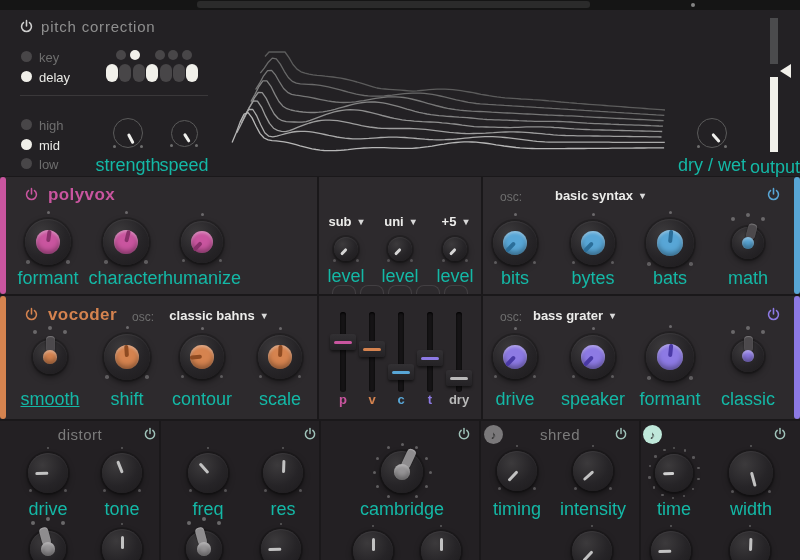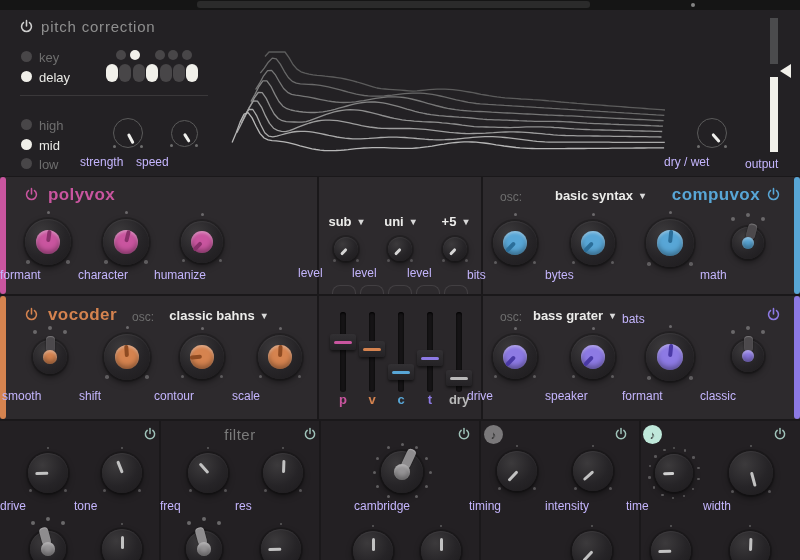--- a/index.html
+++ b/index.html
@@ -14,21 +14,21 @@
   
   .toppanel{left:0;top:10px;width:800px;height:166px;background:#232124}
   .mod{background:#2d2a2d}
   .bmod{background:#232023}
   .strip{width:6px;border-radius:3px}
   
   .ptitle{color:#8f8f8f;font-size:15px;letter-spacing:.8px}
   .mtitle{font-size:17px;letter-spacing:.4px;font-weight:bold}
   .gtitle{color:#7b7b7b;font-size:17px;letter-spacing:.5px;text-align:center}
   .btitle{color:#7b7b7b;font-size:15px;letter-spacing:.5px;text-align:center}
-  .lbl{color:#c4b5fd;font-size:12px;text-align:left}
+  .lbl{color:#14b8a6;font-size:18px;text-align:center}
   .rlbl{font-size:13px;color:#6e6e6e}
   .rlbl.on{color:#e9e9e5}
   .osc{color:#6e6e6e;font-size:12px}
   .dd{display:flex;align-items:center;justify-content:center;gap:7px;color:#ececea;font-size:13px;font-weight:bold;height:18px;cursor:pointer}
   .dd .caret{color:#d8d8d8;font-size:10px}
   
   .radio{width:11px;height:11px;border-radius:50%;background:#484648}
   .radio.on{background:#f1f0ea}
   .bdot{width:10px;height:10px;border-radius:50%;background:#484648}
   .bdot.on{background:#f1f0ea}
@@ -138,21 +138,20 @@
   <div class="abs dd" style="left:426px;top:212px;width:58px">
     <span>+5</span>
       <span class="caret">▾</span>
   </div>
 
   <div class="abs osc" style="left:500px;top:190px">osc:</div>
   <div class="abs dd" style="left:535px;top:186px;width:130px">
     <span>basic syntax</span>
       <span class="caret">▾</span>
   </div>
-  <div class="abs mtitle" style="left:620px;top:185px;width:140px;text-align:right;color:#58a6d6">compuvox</div>
   <span class="pwr" style="left:766px;top:187px;color:#58a6d6">
       <svg width="15" height="15" viewBox="0 0 20 20" fill="none" stroke="currentColor" stroke-width="2.1" stroke-linecap="round">
         <path d="M10 2.2v7"></path>
         <path d="M6 4.8a6.6 6.6 0 1 0 8 0"></path>
       </svg>
     </span>
 
   <span class="pwr" style="left:24px;top:307px;color:#d5834f">
       <svg width="15" height="15" viewBox="0 0 20 20" fill="none" stroke="currentColor" stroke-width="2.1" stroke-linecap="round">
         <path d="M10 2.2v7"></path>
@@ -186,40 +185,41 @@
       <span></span>
   </div>
   <div id="sliders"></div>
 
   <div class="abs bmod" style="left:0;top:421px;width:159px;height:139px"></div>
   <div class="abs bmod" style="left:161px;top:421px;width:158px;height:139px"></div>
   <div class="abs bmod" style="left:321px;top:421px;width:158px;height:139px"></div>
   <div class="abs bmod" style="left:481px;top:421px;width:158px;height:139px"></div>
   <div class="abs bmod" style="left:641px;top:421px;width:159px;height:139px"></div>
 
+  <div class="abs btitle" style="left:0;top:426px;width:160px">distort</div>
   <span class="pwr sm" style="left:143px;top:427px;color:#9fc3b9">
       <svg width="14" height="14" viewBox="0 0 20 20" fill="none" stroke="currentColor" stroke-width="2.1" stroke-linecap="round">
         <path d="M10 2.2v7"></path>
         <path d="M6 4.8a6.6 6.6 0 1 0 8 0"></path>
       </svg>
     </span>
-  <div class="abs btitle" style="left:160px;top:426px;width:160px">filter</div>
   <span class="pwr sm" style="left:303px;top:427px;color:#9fc3b9">
       <svg width="14" height="14" viewBox="0 0 20 20" fill="none" stroke="currentColor" stroke-width="2.1" stroke-linecap="round">
         <path d="M10 2.2v7"></path>
         <path d="M6 4.8a6.6 6.6 0 1 0 8 0"></path>
       </svg>
     </span>
   <span class="pwr sm" style="left:457px;top:427px;color:#9fc3b9">
       <svg width="14" height="14" viewBox="0 0 20 20" fill="none" stroke="currentColor" stroke-width="2.1" stroke-linecap="round">
         <path d="M10 2.2v7"></path>
         <path d="M6 4.8a6.6 6.6 0 1 0 8 0"></path>
       </svg>
     </span>
   <span class="note" style="left:484px;top:425px;background:#7a787a">♪</span>
+  <div class="abs btitle" style="left:480px;top:426px;width:160px">shred</div>
   <span class="pwr sm" style="left:614px;top:427px;color:#9fc3b9">
       <svg width="14" height="14" viewBox="0 0 20 20" fill="none" stroke="currentColor" stroke-width="2.1" stroke-linecap="round">
         <path d="M10 2.2v7"></path>
         <path d="M6 4.8a6.6 6.6 0 1 0 8 0"></path>
       </svg>
     </span>
   <span class="note" style="left:643px;top:425px;background:#bfe8da">♪</span>
   <span class="pwr sm" style="left:773px;top:427px;color:#9fc3b9">
       <svg width="14" height="14" viewBox="0 0 20 20" fill="none" stroke="currentColor" stroke-width="2.1" stroke-linecap="round">
         <path d="M10 2.2v7"></path>
@@ -315,41 +315,41 @@
     <div class="dot" style="left: 571.81px; top: 260.69px; width: 3.5px; height: 3.5px; background: rgb(94, 92, 94);"></div>
     <div class="dot" style="left: 610.69px; top: 260.69px; width: 3.5px; height: 3.5px; background: rgb(94, 92, 94);"></div>
     <div class="lbl" style="position: absolute; left: 545px; top: 268px; width: 96px;">bytes</div>
     <div class="kb" style="left: 646px; top: 219px; width: 48px; height: 48px;">
       <div class="cap" style="inset: 23%; background: rgb(88, 166, 214);"></div>
       <div class="nd" style="left: calc(50% - 1.75px); width: 3.5px; height: 12.96px; background: rgb(43, 110, 153); transform: rotate(6deg);"></div>
     </div>
     <div class="dot" style="left: 668.5px; top: 210.5px; width: 3px; height: 3px; background: rgb(107, 105, 107);"></div>
     <div class="dot" style="left: 647.37px; top: 262.13px; width: 3.5px; height: 3.5px; background: rgb(94, 92, 94);"></div>
     <div class="dot" style="left: 689.13px; top: 262.13px; width: 3.5px; height: 3.5px; background: rgb(94, 92, 94);"></div>
-    <div class="lbl" style="position: absolute; left: 622px; top: 268px; width: 96px; margin-top: 44px;">bats</div>
+    <div class="lbl" style="position: absolute; left: 622px; top: 268px; width: 96px;">bats</div>
     <div class="kb" style="left: 732px; top: 227px; width: 32px; height: 32px;">
       <div class="rotor" style="transform: rotate(15deg);">
         <div class="tab" style="left: calc(50% - 4.5px); top: -4px; width: 9px; height: 16px; background: rgb(76, 73, 76); box-shadow: rgba(0, 0, 0, 0.6) 0px 1px 2px, rgba(255, 255, 255, 0.25) 0px 1px 1px inset;"></div>
       </div>
       <div class="cap" style="inset: 30%; background: rgb(88, 166, 214);"></div>
     </div>
     <div class="dot" style="left: 731px; top: 217px; width: 4px; height: 4px; background: rgb(106, 104, 106);"></div>
     <div class="dot" style="left: 746px; top: 213px; width: 4px; height: 4px; background: rgb(106, 104, 106);"></div>
     <div class="dot" style="left: 761px; top: 217px; width: 4px; height: 4px; background: rgb(106, 104, 106);"></div>
     <div class="lbl" style="position: absolute; left: 700px; top: 268px; width: 96px;">math</div>
     <div class="kb" style="left: 33px; top: 340px; width: 34px; height: 34px;">
       <div class="rotor" style="transform: rotate(0deg);">
         <div class="tab" style="left: calc(50% - 4.5px); top: -4px; width: 9px; height: 17px; background: rgb(76, 73, 76); box-shadow: rgba(0, 0, 0, 0.6) 0px 1px 2px, rgba(255, 255, 255, 0.25) 0px 1px 1px inset;"></div>
       </div>
       <div class="cap" style="inset: 30%; background: rgb(213, 131, 79);"></div>
     </div>
     <div class="dot" style="left: 33px; top: 330px; width: 4px; height: 4px; background: rgb(106, 104, 106);"></div>
     <div class="dot" style="left: 48px; top: 326px; width: 4px; height: 4px; background: rgb(106, 104, 106);"></div>
     <div class="dot" style="left: 63px; top: 330px; width: 4px; height: 4px; background: rgb(106, 104, 106);"></div>
-    <div class="lbl" style="position: absolute; left: 2px; top: 389px; width: 96px;">smooth</div>
+    <div class="lbl" style="position: absolute; left: 2px; top: 389px; width: 96px; text-decoration: underline;">smooth</div>
     <div class="kb" style="left: 104px; top: 334px; width: 46px; height: 46px;">
       <div class="cap" style="inset: 23%; background: rgb(213, 131, 79);"></div>
       <div class="nd" style="left: calc(50% - 1.75px); width: 3.5px; height: 12.42px; background: rgb(143, 75, 34); transform: rotate(-4deg);"></div>
     </div>
     <div class="dot" style="left: 125.5px; top: 325.5px; width: 3px; height: 3px; background: rgb(107, 105, 107);"></div>
     <div class="dot" style="left: 105.09px; top: 375.41px; width: 3.5px; height: 3.5px; background: rgb(94, 92, 94);"></div>
     <div class="dot" style="left: 145.41px; top: 375.41px; width: 3.5px; height: 3.5px; background: rgb(94, 92, 94);"></div>
     <div class="lbl" style="position: absolute; left: 79px; top: 389px; width: 96px;">shift</div>
     <div class="kb" style="left: 180px; top: 335px; width: 44px; height: 44px;">
       <div class="cap" style="inset: 23%; background: rgb(213, 131, 79);"></div>

